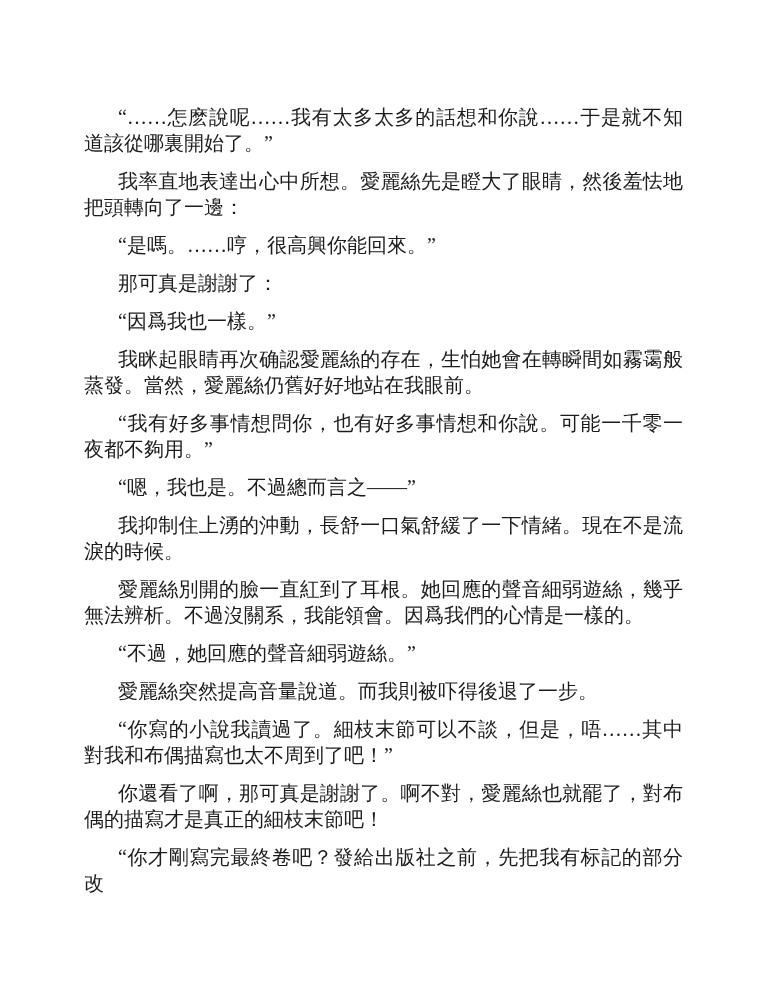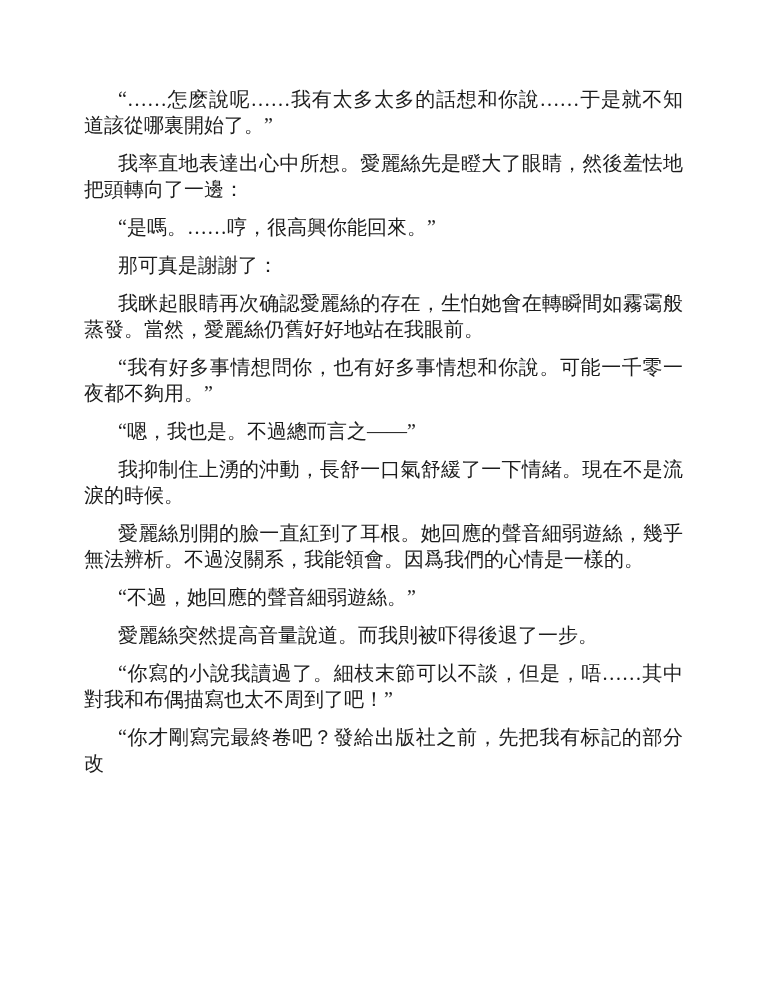--- a/index.html
+++ b/index.html
@@ -14,20 +14,21 @@
   }
   .page {
     box-sizing: border-box;
     width: 765px;
     height: 990px;
     padding: 86px 82px 40px 84px;
     background: #ffffff;
   }
   .text-column {
     width: 599px;
+    margin-top: 18px;
   }
   p.para {
     margin: 0 0 12px 0;
     padding: 0;
     font-family: "Liberation Serif", "DejaVu Serif", serif;
     font-size: 20px;
     line-height: 26px;
     color: #1c1c1c;
     text-align: justify;
     text-indent: 1.7em;
@@ -36,23 +37,25 @@
 </style>
 </head>
 <body>
 
 <div class="page">
   <div class="text-column">
     <p class="para">“……怎麽說呢……我有太多太多的話想和你說……于是就不知道該從哪裏開始了。”</p>
     <p class="para">我率直地表達出心中所想。愛麗絲先是瞪大了眼睛，然後羞怯地把頭轉向了一邊：</p>
     <p class="para">“是嗎。……哼，很高興你能回來。”</p>
     <p class="para">那可真是謝謝了：</p>
+    <p class="para">“因爲我也一樣。”</p>
     <p class="para">我眯起眼睛再次确認愛麗絲的存在，生怕她會在轉瞬間如霧霭般蒸發。當然，愛麗絲仍舊好好地站在我眼前。</p>
     <p class="para">“我有好多事情想問你，也有好多事情想和你說。可能一千零一夜都不夠用。”</p>
     <p class="para">“嗯，我也是。不過總而言之——”</p>
     <p class="para">我抑制住上湧的沖動，長舒一口氣舒緩了一下情緒。現在不是流淚的時候。</p>
     <p class="para">愛麗絲別開的臉一直紅到了耳根。她回應的聲音細弱遊絲，幾乎無法辨析。不過沒關系，我能領會。因爲我們的心情是一樣的。</p>
     <p class="para">“不過，她回應的聲音細弱遊絲。”</p>
     <p class="para">愛麗絲突然提高音量說道。而我則被吓得後退了一步。</p>
     <p class="para">“你寫的小說我讀過了。細枝末節可以不談，但是，唔……其中對我和布偶描寫也太不周到了吧！”</p>
+    <p class="para">你還看了啊，那可真是謝謝了。啊不對，愛麗絲也就罷了，對布偶的描寫才是真正的細枝末節吧！</p>
     <p class="para">“你才剛寫完最終卷吧？發給出版社之前，先把我有标記的部分改</p>
   </div>
 </div>
 
 </body></html>

